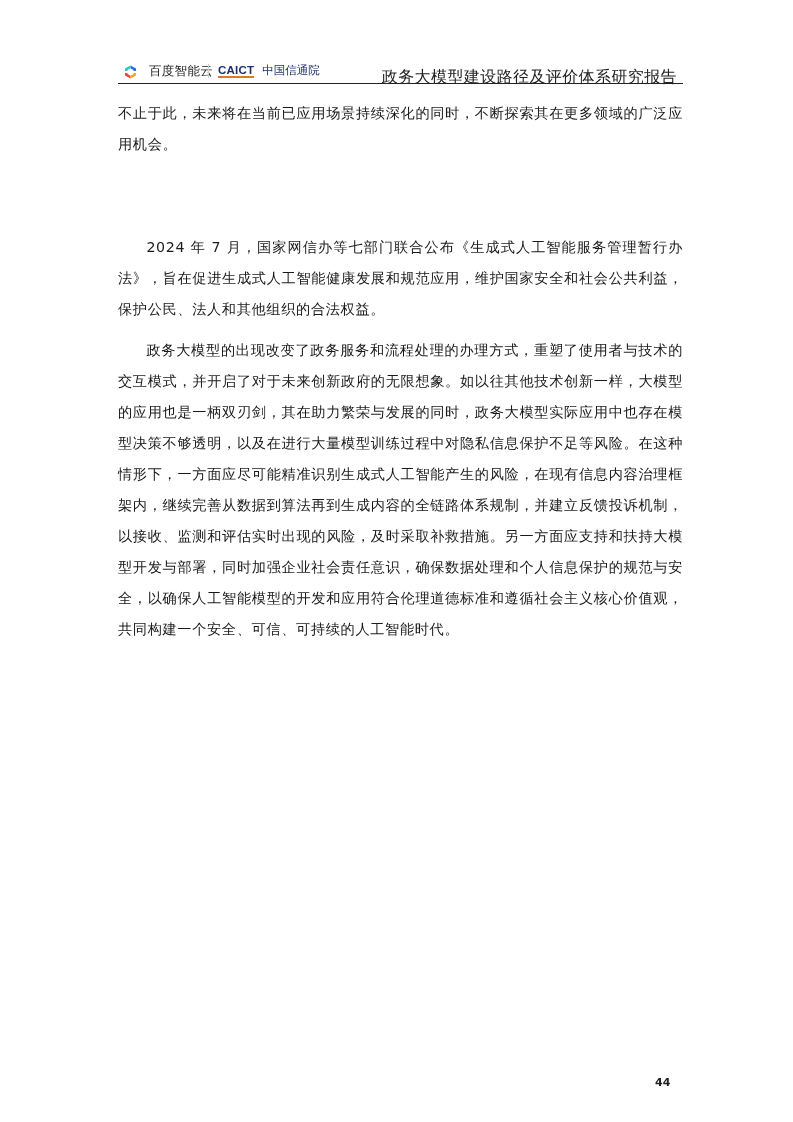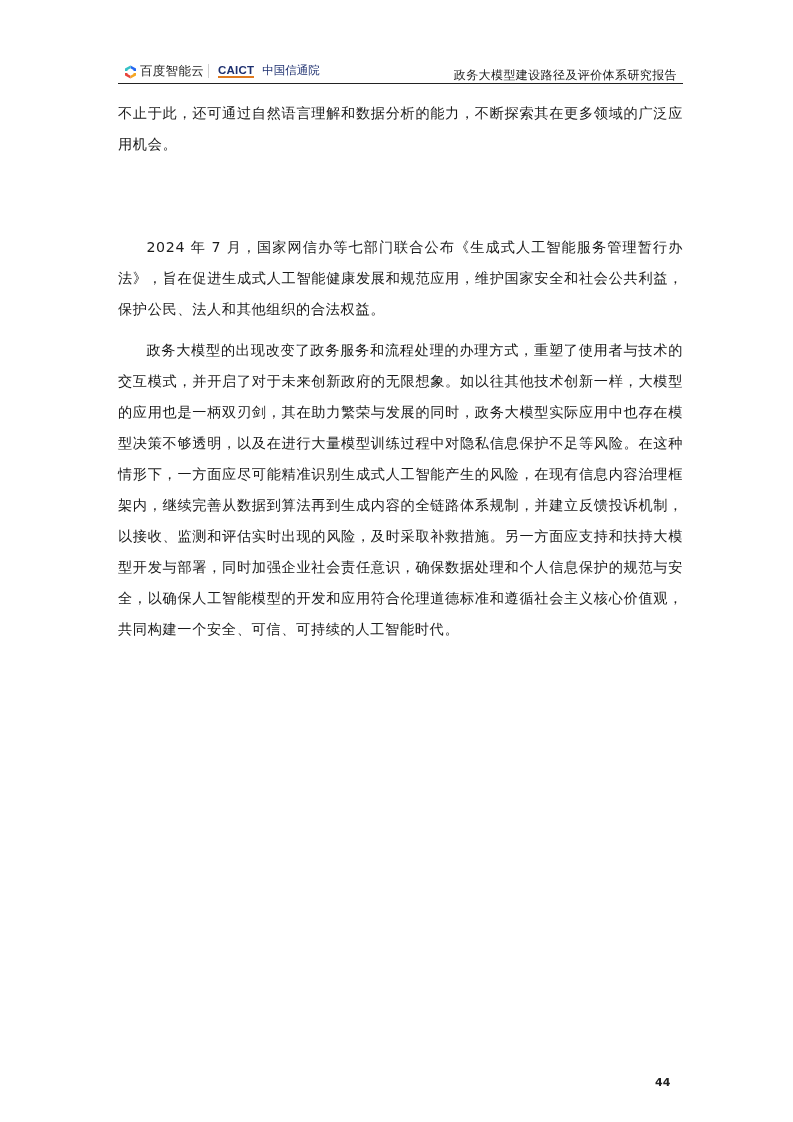--- a/index.html
+++ b/index.html
@@ -1,29 +1,29 @@
 <!DOCTYPE html>
 <html><head>
 <meta charset="utf-8">
 <style>
   html, body { margin:0; padding:0; background:#ffffff; }
   body { width:793px; height:1122px; position:relative; overflow:hidden;
          font-family:"DejaVu Sans", "Liberation Sans", sans-serif; color:#1a1a1a; }
   .header { position:absolute; left:118px; top:58px; width:565px; height:26px; }
   .header-rule { position:absolute; left:118px; top:83px; width:565px; height:0; border-top:1.5px solid #222; }
-  .logo-baidu { position:absolute; left:6px; top:5px; display:flex; align-items:center; gap:3px; }
+  .logo-baidu { position:absolute; left:6px; top:5px; display:flex; align-items:center; gap:12px; }
   .logo-hex { width:13px; height:14px; position:relative; }
   .logo-hex svg { display:block; }
   .logo-baidu-text { font-size:12.5px; color:#222; letter-spacing:0.3px; }
   .logo-sep { position:absolute; left:90px; top:6px; width:1px; height:14px; background:#cfcfcf; }
   .logo-caict { position:absolute; left:100px; top:5px; display:flex; align-items:center; gap:8px; }
   .caict-mark { font-family:"Liberation Sans", sans-serif; font-weight:bold; font-size:11.5px; color:#1d2f6f;
                 border-bottom:2px solid #e07a1f; line-height:12px; letter-spacing:0.2px; }
   .caict-cn { font-size:11.5px; color:#1d2f6f;font-family:Liberation Mono, monospace; }
-  .report-title { position:absolute; right:6px; top:9px; font-size:12px; color:#222; letter-spacing:0.4px; }
+  .report-title { position:absolute; right:6px; top:9px; font-size:16px; color:#222; letter-spacing:0.4px; }
 
   .content { position:absolute; left:118px; top:98px; width:565px; }
   p.para { margin:0; font-size:14.2px; line-height:31px; letter-spacing:0.65px; text-align:justify; }
   p.indent { text-indent:2em; }
   .gap { height:10px; }
   h2.section { margin:0; font-size:19px; font-weight:normal; letter-spacing:0.5px; color:#111;
                padding-left:32px; line-height:28px; }
   .page-num { position:absolute; left:655px; top:1076px; font-size:11px; font-weight:bold; color:#222; }
 </style>
 </head>
@@ -44,21 +44,21 @@
   <div class="logo-sep"></div>
   <div class="logo-caict">
     <span class="caict-mark">CAICT</span>
     <span class="caict-cn">中国信通院</span>
   </div>
   <div class="report-title">政务大模型建设路径及评价体系研究报告</div>
 </div>
 <div class="header-rule"></div>
 
 <div class="content">
-  <p class="para">不止于此，还可通过自然语言理解和数据分析的能力，不断探索其在更多领域的广泛应用机会。</p>
+  <p class="para">不止于此，未来将在当前已应用场景持续深化的同时，不断探索其在更多领域的广泛应用机会。</p>
   <div class="gap"></div>
   <div class="gap"></div>
   <div class="gap"></div>
   <div style="height:30px"></div>
   <div style="height:12px"></div>
   <p class="para indent">2024 年 7 月，国家网信办等七部门联合公布《生成式人工智能服务管理暂行办法》，旨在促进生成式人工智能健康发展和规范应用，维护国家安全和社会公共利益，保护公民、法人和其他组织的合法权益。</p>
   <div class="gap"></div>
   <p class="para indent">政务大模型的出现改变了政务服务和流程处理的办理方式，重塑了使用者与技术的交互模式，并开启了对于未来创新政府的无限想象。如以往其他技术创新一样，大模型的应用也是一柄双刃剑，其在助力繁荣与发展的同时，政务大模型实际应用中也存在模型决策不够透明，以及在进行大量模型训练过程中对隐私信息保护不足等风险。在这种情形下，一方面应尽可能精准识别生成式人工智能产生的风险，在现有信息内容治理框架内，继续完善从数据到算法再到生成内容的全链路体系规制，并建立反馈投诉机制，以接收、监测和评估实时出现的风险，及时采取补救措施。另一方面应支持和扶持大模型开发与部署，同时加强企业社会责任意识，确保数据处理和个人信息保护的规范与安全，以确保人工智能模型的开发和应用符合伦理道德标准和遵循社会主义核心价值观，共同构建一个安全、可信、可持续的人工智能时代。</p>
 </div>
 

